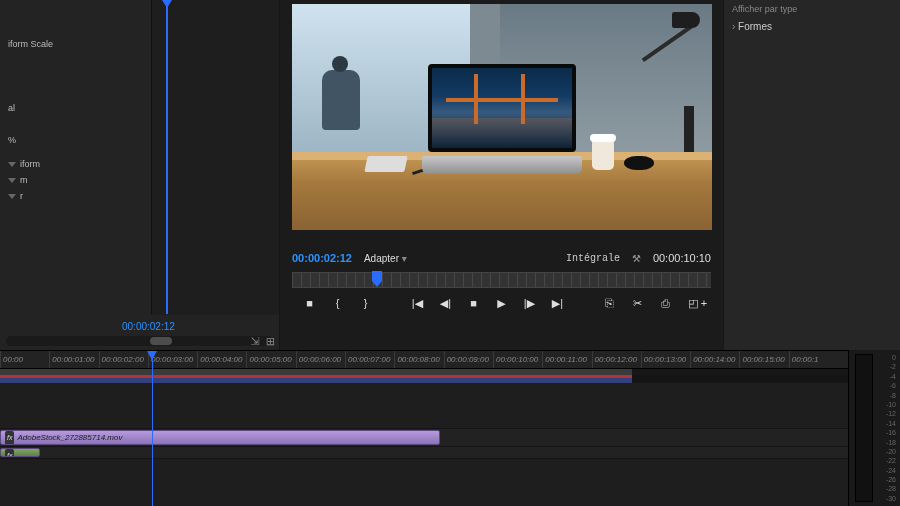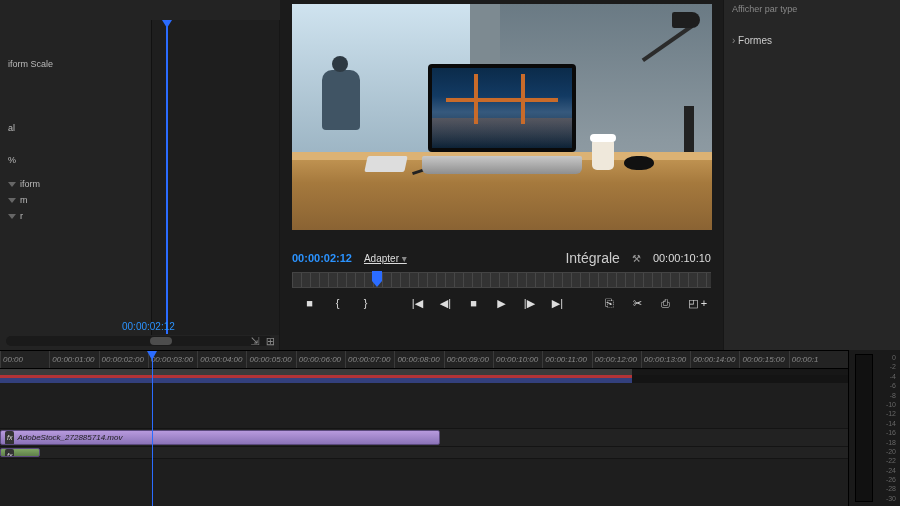--- a/index.html
+++ b/index.html
@@ -2,21 +2,21 @@
 <html><head>
 <meta charset="utf-8">
 <style>
   * { margin: 0; padding: 0; box-sizing: border-box; font-family: "Segoe UI", Arial, sans-serif; }
   body { background: #232323; color: #ccc; font-size: 10px; width: 900px; height: 506px; overflow: hidden; position: relative; }
 
   
   .top { display: flex; height: 350px; width: 100%; }
 
   
-  .left { width: 280px; background: #232323; border-right: 1px solid #161616; position: relative; margin-top: 20px; }
+  .left { width: 280px; background: #232323; border-right: 1px solid #161616; position: relative; }
   .prop-rows { padding: 4px 0 0 0; }
   .prop-row { display: flex; align-items: center; height: 16px; padding: 0 6px 0 8px; font-size: 9px; color: #bbb; }
   .prop-row .label { flex: 1; white-space: nowrap; overflow: hidden; text-overflow: ellipsis; }
   .prop-row .val { color: #2b93ff; margin-right: 10px; }
   .prop-row .reset { color: #aaa; margin-left: auto; cursor: pointer; }
   .prop-row .diamond { display:inline-block; width:6px; height:6px; transform: rotate(45deg); border:1px solid #666; margin-right:4px; }
   .prop-row .tri { display:inline-block; width:0; height:0; border-left:4px solid transparent; border-right:4px solid transparent; border-top:5px solid #666; margin-right:4px;}
   .prop-row select { background:#2d2d2d; color:#ccc; border:1px solid #444; font-size:9px; height:14px; }
 
   .left-timeline-strip { position:absolute; top:0; right:0; width:128px; height:315px; background:#1e1e1e; border-left:1px solid #111; }
@@ -53,37 +53,37 @@
   .cup::before{content:"";position:absolute;top:-6px;left:-2px;right:-2px;height:8px;background:#fff;border-radius:4px;}
   .mouse{position:absolute;left:332px;bottom:60px;width:30px;height:14px;background:#111;border-radius:50%/60%;}
   .notepad{position:absolute;left:74px;bottom:58px;width:40px;height:16px;background:#ddd;border-radius:2px;transform:skewX(-12deg);}
   .pen{position:absolute;left:120px;bottom:58px;width:20px;height:3px;background:#222;transform:rotate(-18deg);}
   .person{position:absolute;left:30px;top:66px;width:38px;height:60px;background:#405464;border-radius:10px 10px 4px 4px;}
   .person::before{content:"";position:absolute;top:-14px;left:10px;width:16px;height:16px;background:#2d3942;border-radius:50%;}
 
   .center-controls { position:absolute; left:0; right:0; top:248px; padding:0 12px; }
   .cc-row1 { display:flex; align-items:center; gap:12px; height:20px;}
   .cc-row1 .tc   { color:#2b93ff; font-weight:600; font-size:11px;}
-  .cc-row1 .fit  { color:#ddd; font-size:10px;text-decoration:underline;}
+  .cc-row1 .fit  { color:#ddd; font-size:10px;}
   .cc-row1 .fit::after{content:" \25BE"; color:#888;}
   .cc-row1 .spacer{flex:1}
-  .cc-row1 .quality{ color:#ccc; font-size:14px;}
+  .cc-row1 .quality{ color:#ccc; font-size:10px;font-family:Liberation Mono, monospace;}
   .cc-row1 .wrench{ color:#999;}
   .cc-row1 .dur{ color:#ddd; font-size:11px;}
   .cc-ruler { position:relative; height:16px; margin-top:4px; background:linear-gradient(#333,#333); border-top:1px solid #444; border-bottom:1px solid #444;}
   .cc-ruler .ticks{position:absolute;inset:0;background:repeating-linear-gradient(90deg,#555 0,#555 1px,transparent 1px,transparent 9px);opacity:.6;}
   .cc-ruler .head{position:absolute;left:80px;top:-2px;width:10px;height:10px;background:#2b6cff;}
   .cc-ruler .head::after{content:"";position:absolute;left:0;top:10px;width:0;height:0;border-left:5px solid transparent;border-right:5px solid transparent;border-top:6px solid #2b6cff;}
   .transport{ display:flex; justify-content:center; align-items:center; gap:14px; height:26px; margin-top:2px; color:#ddd; font-size:11px;}
   .transport .btn{ width:14px; text-align:center; cursor:pointer;}
   .transport .plus{ position:absolute; right:12px;}
 
   
   .right { flex:1; background:#262626; padding:4px 8px; font-size:10px; color:#ccc;}
-  .right .hdr { color:#888; font-size:9px; margin-bottom:18px;}
+  .right .hdr { color:#888; font-size:9px; margin-bottom:4px;}
   .right .item { padding:3px 0; cursor:pointer;}
   .right .item::before{content:"\203A  "; color:#888;}
 
   
   .bottom { position:absolute; left:0; right:0; top:350px; bottom:0; background:#1e1e1e; display:flex;}
   .tl { flex:1; position:relative; border-top:1px solid #000;font-style:italic;}
   .ruler { height:18px; position:relative; background:#232323; border-bottom:1px solid #000; overflow:hidden;}
   .ruler .marks{ position:absolute; inset:0; display:flex;}
   .ruler .tick{ width:49.3px; font-size:8px; color:#888; border-left:1px solid #3a3a3a; padding-left:2px; line-height:18px; white-space:nowrap;}
   .work-area{ position:relative; height:6px; background:#171717;}

